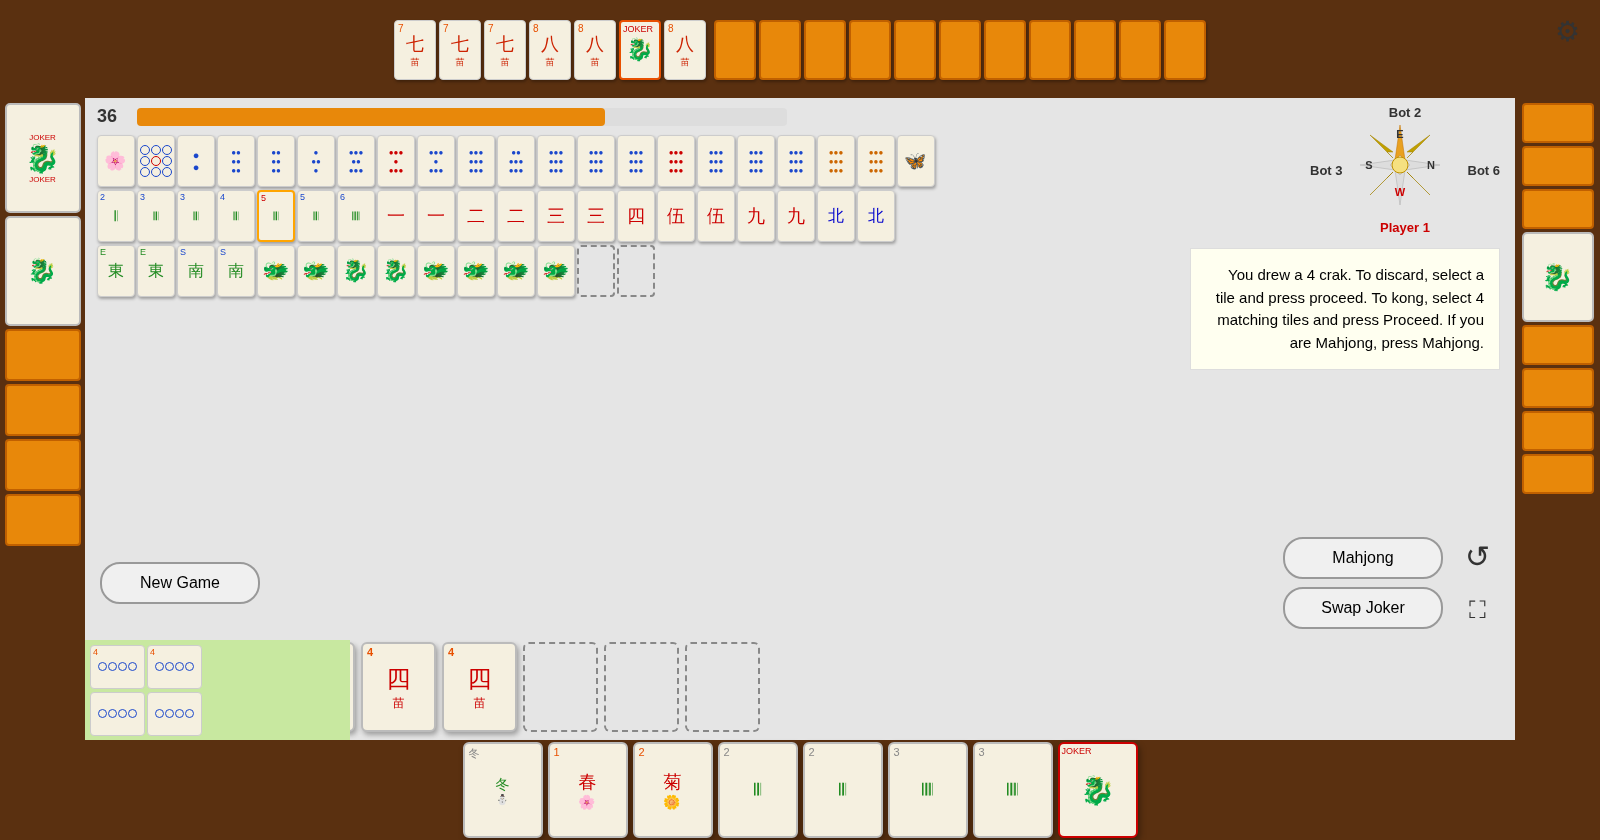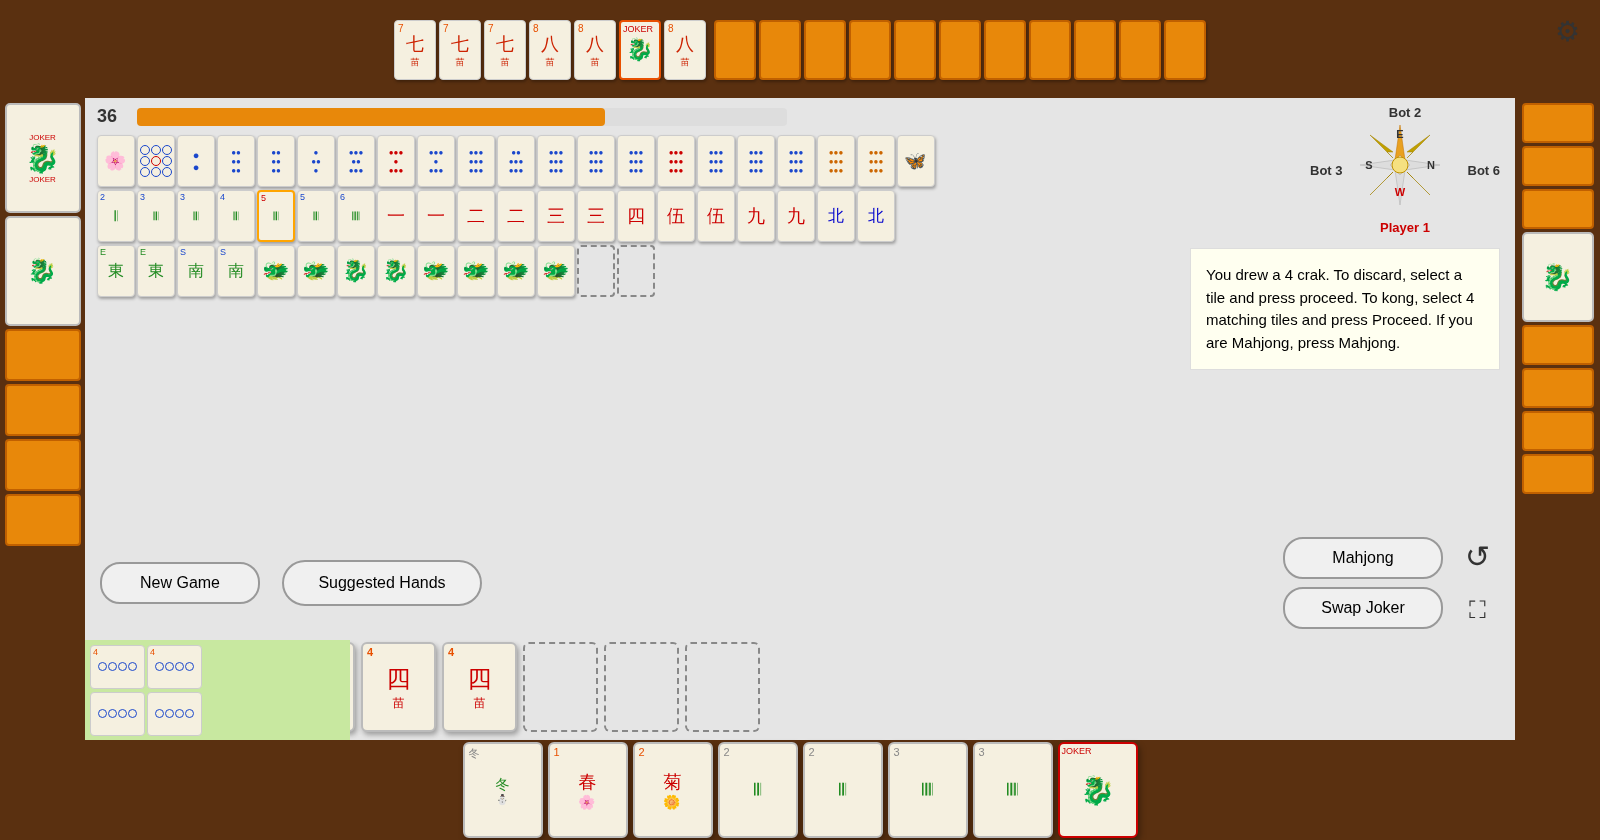--- a/index.html
+++ b/index.html
@@ -235,21 +235,21 @@
     .info-box {
       position: absolute;
       top: 248px;
       right: 100px;
       width: 310px;
       background: #fffff0;
       border: 1px solid #ddd;
       border-radius: 0;
       padding: 15px;
       font-size: 15px;
-      text-align: left;
+      text-align: right;
       line-height: 1.5;
       z-index: 10;
     }
 
     
     .compass-area {
       position: absolute;
       top: 100px;
       right: 95px;
       width: 200px;
@@ -685,21 +685,20 @@
     </div>
   </div>
 
   <div style="padding:8px 15px;display:flex;align-items:center;gap:12px;">
 
     <div class="left-buttons">
       <button class="game-btn">New Game</button>
     </div>
 
 
-    <button class="suggested-btn">Suggested Hands</button>
 
     <div style="flex:1;"></div>
 
     <div style="display:flex;flex-direction:column;gap:8px;">
       <button class="side-btn">Mahjong</button>
       <button class="side-btn">Swap Joker</button>
     </div>
 
     <div class="icon-btns-col">
       <button class="icon-btn" style="font-size:30px;">↺</button>

